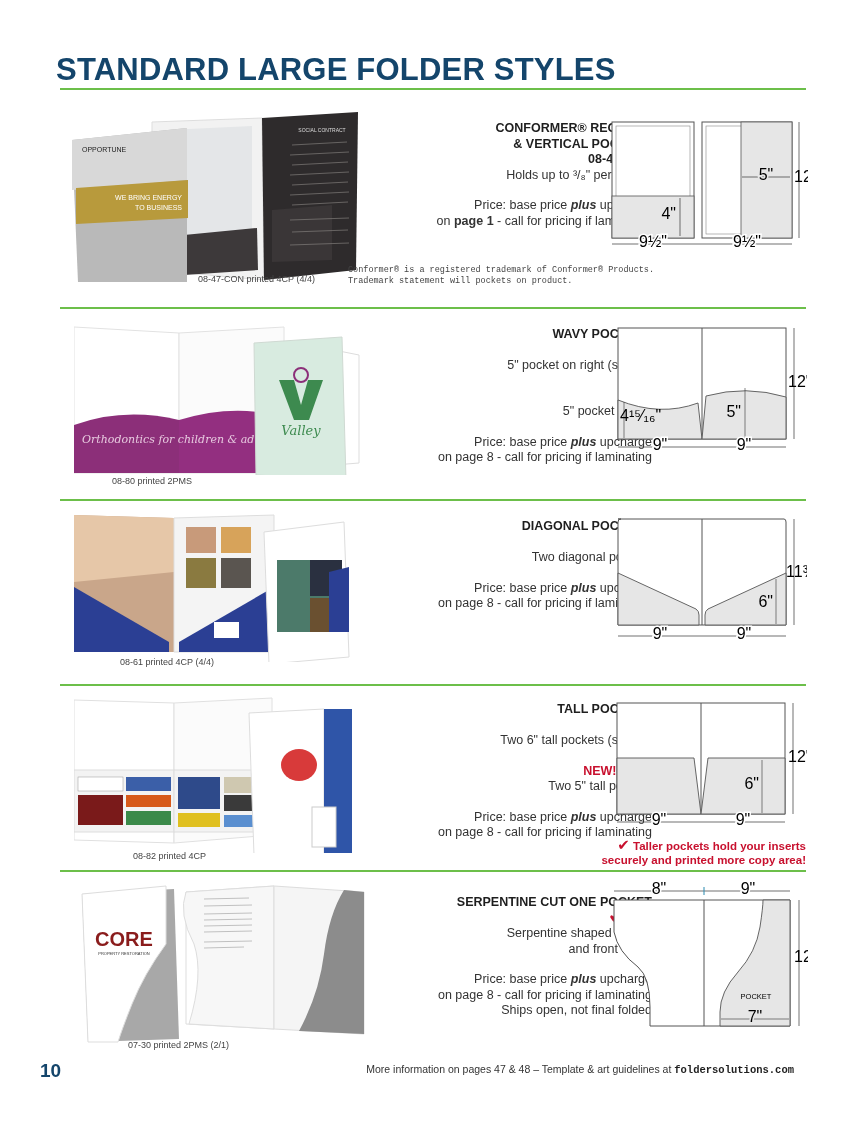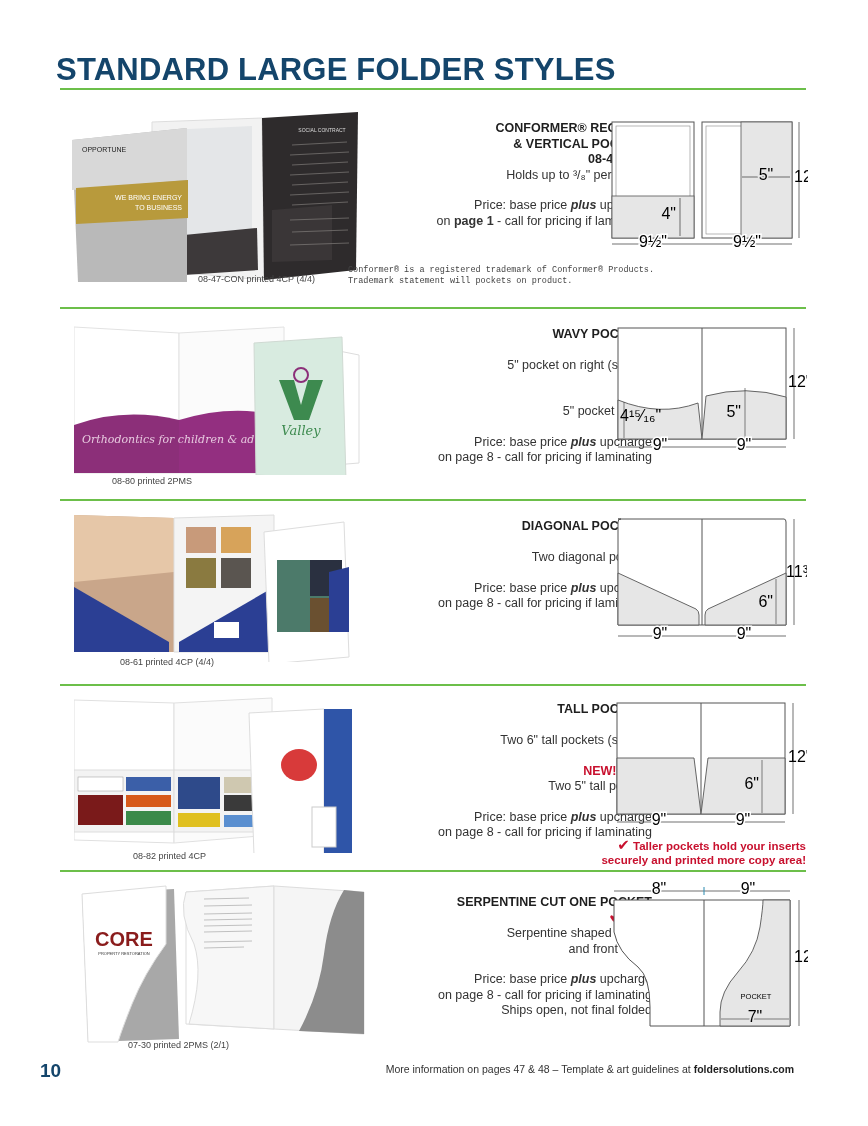--- a/index.html
+++ b/index.html
@@ -18,21 +18,21 @@
   .new-tag { color: #c8102e; font-weight: bold; margin-top: 23px; }
   .heart { color: #c8102e; font-size: 12px; }
   .note-small { position: absolute; font-size: 8.5px; line-height: 11px; color: #444; }
 
   .diagram { position: absolute; }
 
   .callout { position: absolute; right: 62px; text-align: right; color: #c8102e; font-weight: bold; font-size: 11.5px; line-height: 14px; }
 
   .page-number { position: absolute; left: 40px; top: 1060px; font-size: 19px; font-weight: bold; color: #14456b; text-align: center; }
   .footer-text { position: absolute; right: 74px; top: 1063px; font-size: 10.5px; color: #333; }
-  .footer-text b { color: #1e1e1e; }
+  .footer-text b { color: #1e1e1e; font-family: Liberation Mono, monospace; }
 </style>
 </head>
 <body>
 
 <div class="page-title">STANDARD LARGE FOLDER STYLES</div>
 <div class="rule" style="top:88px;"></div>
 
 <div>
   <svg class="photo" style="left:72px;top:110px;" width="290" height="175">
     <polygon points="80,12 190,8 192,170 80,160" fill="#f2f2f2" stroke="#ddd"></polygon>

